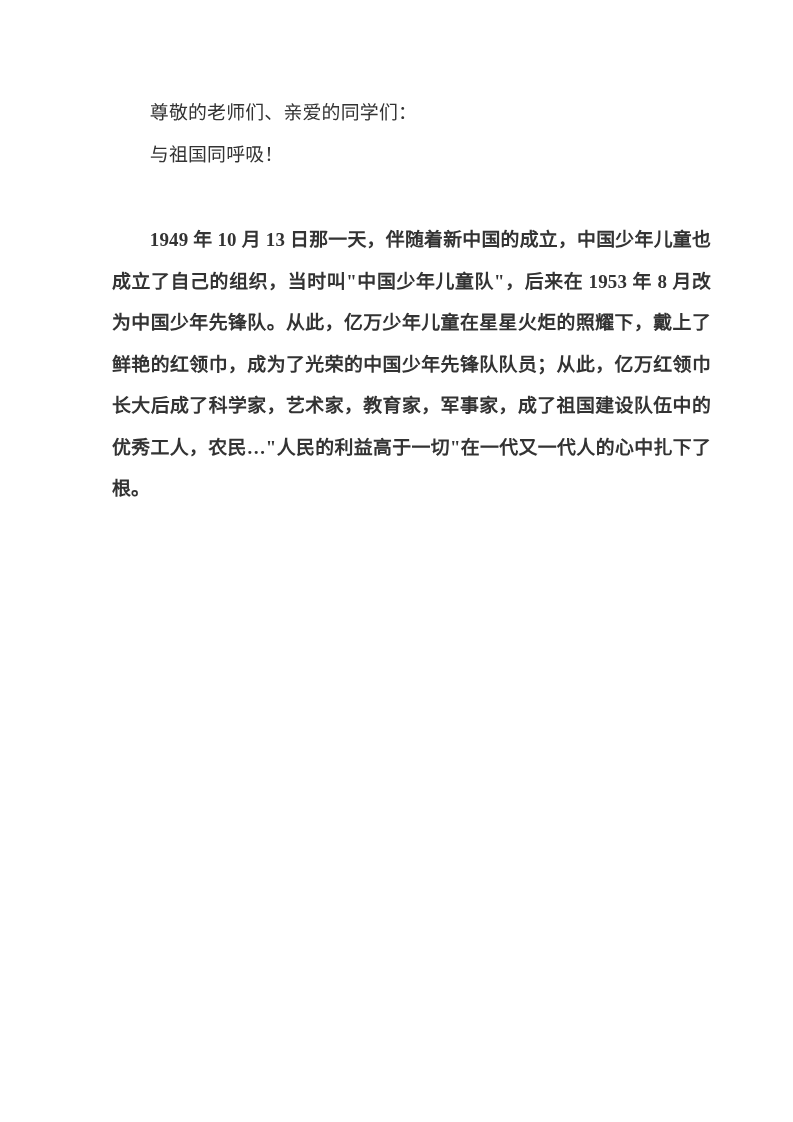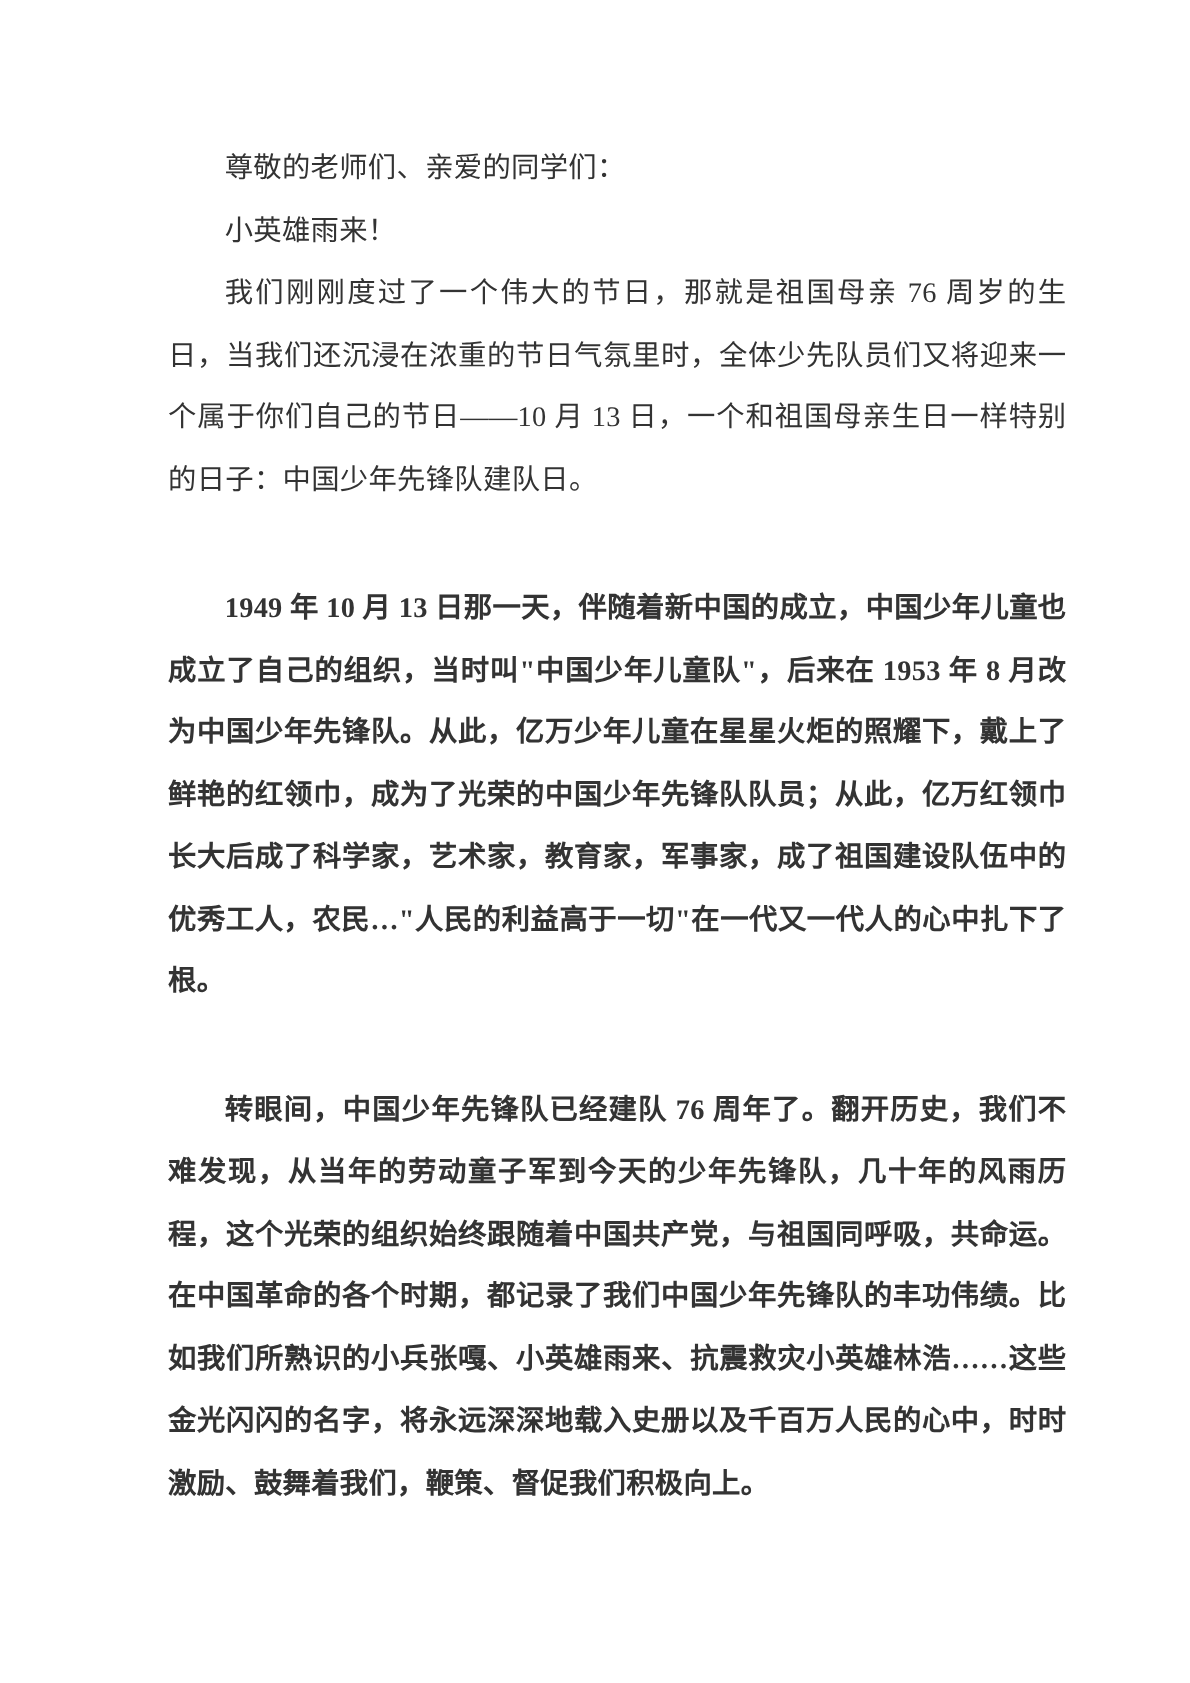--- a/index.html
+++ b/index.html
@@ -35,17 +35,15 @@
   .para.gap {
     margin-top: 44px;
     font-weight: bold;
   }
 </style>
 </head>
 <body>
 
 <div class="page">
   <p class="para">尊敬的老师们、亲爱的同学们：</p>
-  <p class="para">小英雄雨来！</p>
-  <p class="para">我们刚刚度过了一个伟大的节日，那就是祖国母亲 76 周岁的生日，当我们还沉浸在浓重的节日气氛里时，全体少先队员们又将迎来一个属于你们自己的节日——10 月 13 日，一个和祖国母亲生日一样特别的日子：中国少年先锋队建队日。</p>
+  <p class="para">与祖国同呼吸！</p>
   <p class="para gap">1949 年 10 月 13 日那一天，伴随着新中国的成立，中国少年儿童也成立了自己的组织，当时叫"中国少年儿童队"，后来在 1953 年 8 月改为中国少年先锋队。从此，亿万少年儿童在星星火炬的照耀下，戴上了鲜艳的红领巾，成为了光荣的中国少年先锋队队员；从此，亿万红领巾长大后成了科学家，艺术家，教育家，军事家，成了祖国建设队伍中的优秀工人，农民…"人民的利益高于一切"在一代又一代人的心中扎下了根。</p>
-  <p class="para gap">转眼间，中国少年先锋队已经建队 76 周年了。翻开历史，我们不难发现，从当年的劳动童子军到今天的少年先锋队，几十年的风雨历程，这个光荣的组织始终跟随着中国共产党，与祖国同呼吸，共命运。在中国革命的各个时期，都记录了我们中国少年先锋队的丰功伟绩。比如我们所熟识的小兵张嘎、小英雄雨来、抗震救灾小英雄林浩……这些金光闪闪的名字，将永远深深地载入史册以及千百万人民的心中，时时激励、鼓舞着我们，鞭策、督促我们积极向上。</p>
 </div>
 
 </body></html>

